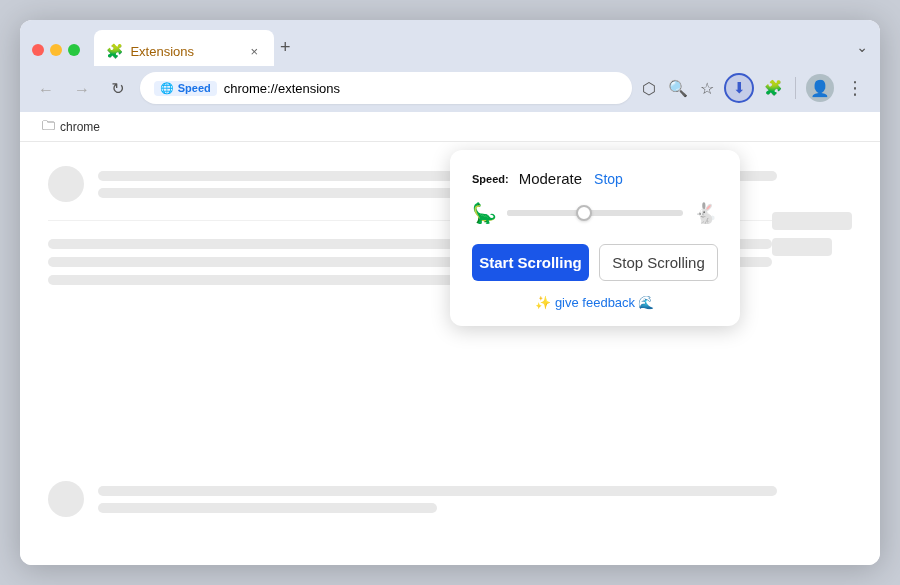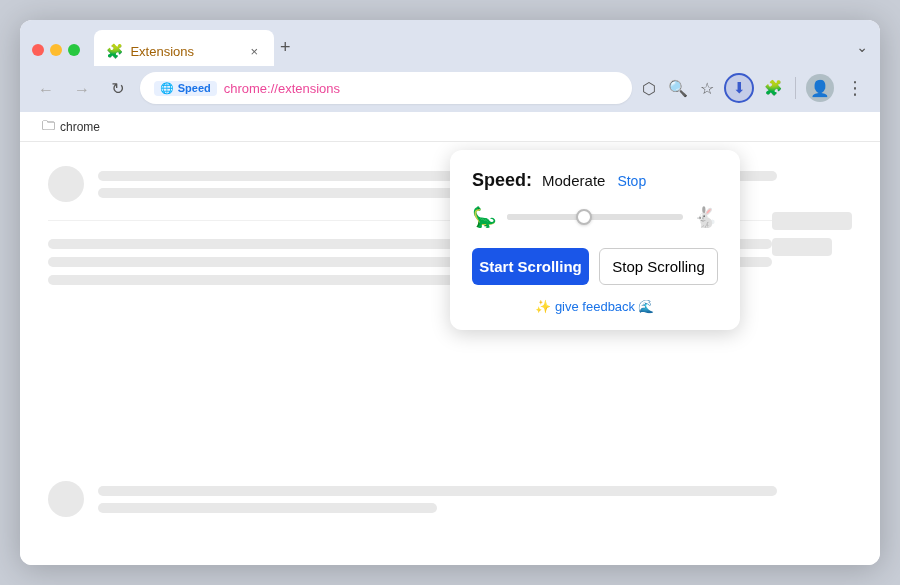--- a/index.html
+++ b/index.html
@@ -123,21 +123,21 @@
       font-weight: 600;
       padding: 1px 6px;
       border-radius: 4px;
       display: flex;
       align-items: center;
       gap: 4px;
     }
     .site-badge-icon { font-size: 11px; }
     .url-text {
       font-size: 13px;
-      color: #ec4899;
+      color: #000000;
       text-align: center;
     }
     .address-icons {
       display: flex;
       align-items: center;
       gap: 8px;
     }
     .addr-icon {
       color: #555;
       font-size: 16px;
@@ -279,21 +279,21 @@
       padding: 20px 22px 16px 22px;
       z-index: 100;
     }
     .popup-speed-row {
       display: flex;
       align-items: center;
       gap: 10px;
       margin-bottom: 14px;
     }
     .popup-speed-label {
-      font-size: 18px;
+      font-size: 11px;
       font-weight: 700;
       color: #111;
     }
     .popup-speed-value {
       font-size: 15px;
       font-weight: 400;
       color: #111;
     }
     .popup-save-link {
       font-size: 14px;
@@ -350,21 +350,21 @@
       border: none;
       border-radius: 6px;
       padding: 9px 0;
       font-size: 15px;
       font-weight: 600;
       cursor: pointer;
     }
     .btn-stop {
       flex: 1;
       background: #fff;
-      color: #000000;
+      color: #404040;
       border: 1.5px solid #ccc;
       border-radius: 6px;
       padding: 9px 0;
       font-size: 15px;
       font-weight: 400;
       cursor: pointer;
     }
     .popup-feedback {
       text-align: center;
       font-size: 13px;

